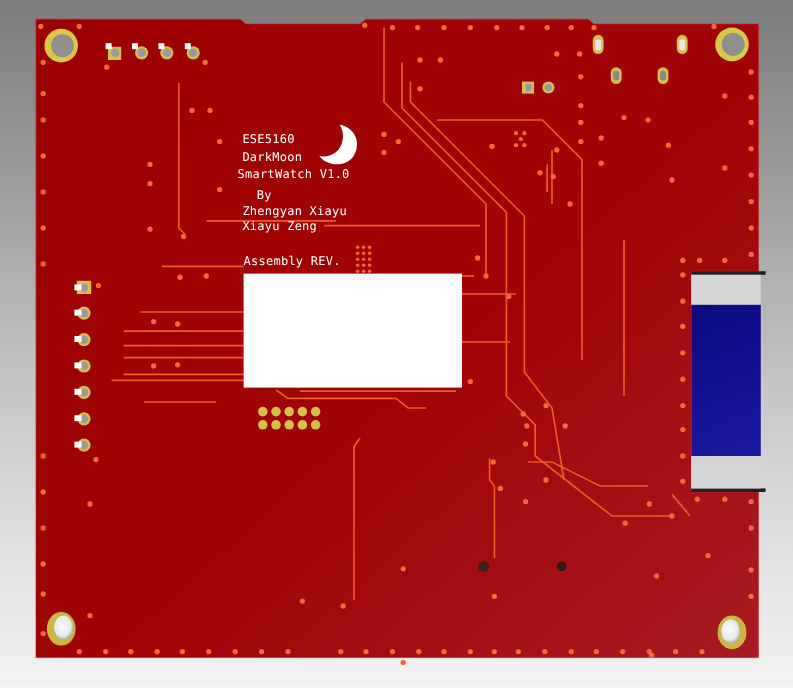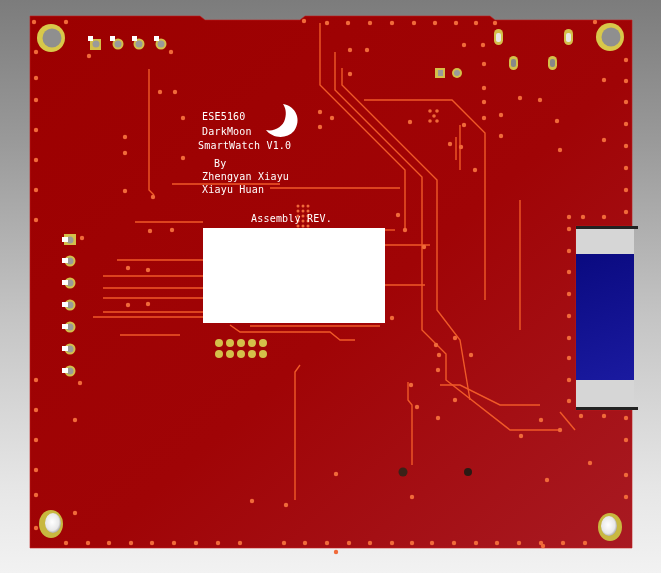--- a/index.html
+++ b/index.html
@@ -347,16 +347,16 @@
 </svg>
 
 <div class="label-box"></div>
 <div class="lcd"></div>
 
 <div class="silk" style="left:202px;top:111px;">ESE5160</div>
 <div class="silk" style="left:202px;top:126px;">DarkMoon</div>
 <div class="silk" style="left:198px;top:140px;text-align:center;">SmartWatch V1.0</div>
 <div class="silk" style="left:214px;top:158px;">By</div>
 <div class="silk" style="left:202px;top:171px;">Zhengyan Xiayu</div>
-<div class="silk" style="left:202px;top:184px;">Xiayu Huan</div>
-<div class="silk" style="left:203px;top:213px;margin-left:48px;">Assembly REV.</div>
+<div class="silk" style="left:202px;top:184px;">Xiayu Zeng</div>
+<div class="silk" style="left:203px;top:213px;">Assembly REV.</div>
 
 </div>
 
 </body></html>

